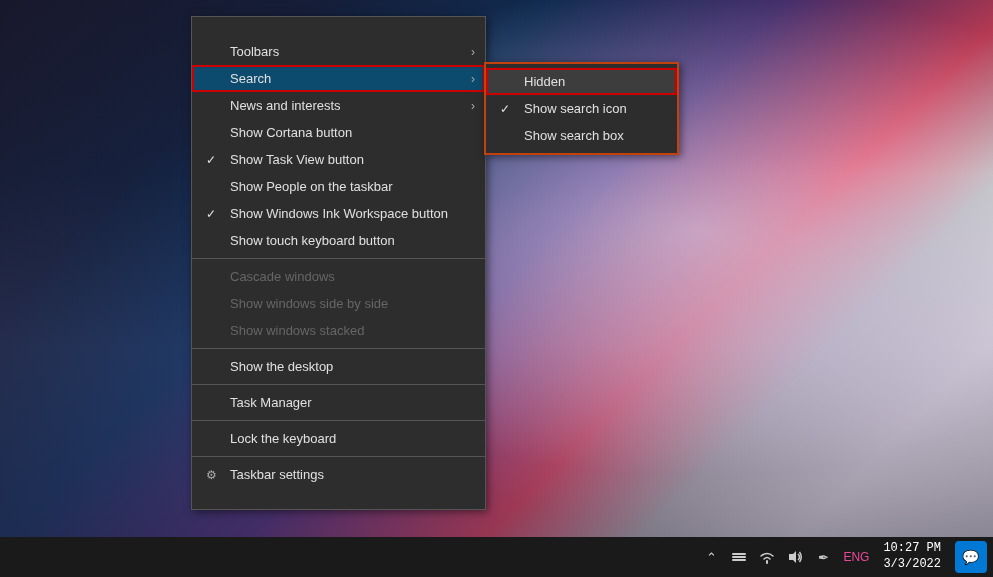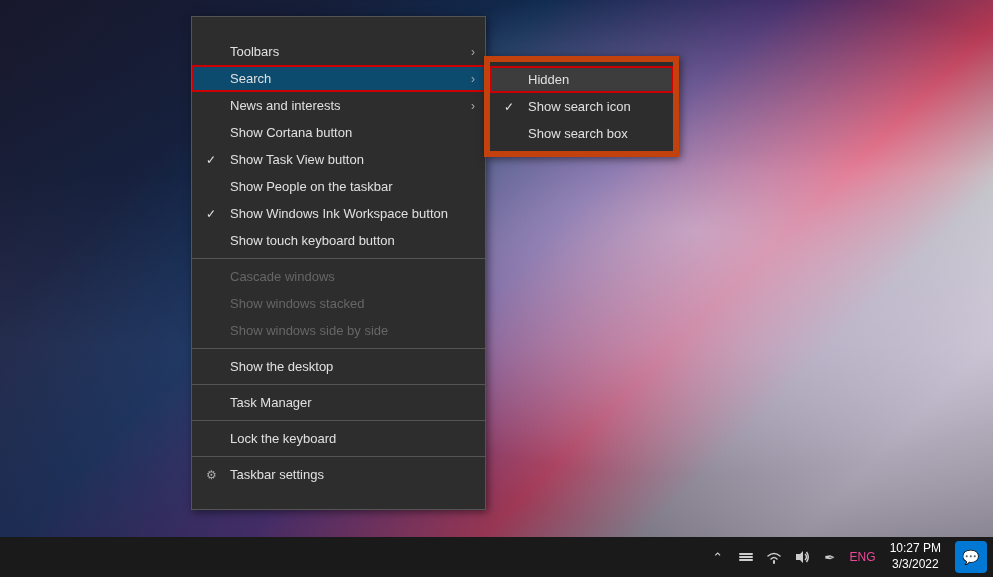--- a/index.html
+++ b/index.html
@@ -62,20 +62,21 @@
       font-size: 13px;
       cursor: pointer;
     }
 
     #taskbar-time {
       text-align: center;
       line-height: 1.3;
       padding: 0 6px;
       color: #fff;
       font-size: 12px;
+      font-family: Liberation Mono, monospace;
     }
 
     #taskbar-chat {
       width: 32px;
       height: 32px;
       background: #0078d4;
       border-radius: 4px;
       display: flex;
       align-items: center;
       justify-content: center;
@@ -93,24 +94,24 @@
       background: #2d2d2d;
       border: 1px solid #555;
       z-index: 100;
       box-shadow: 2px 2px 8px rgba(0,0,0,0.5);
       padding: 21px 0;
     }
 
     #context-menu-search {
       position: absolute;
       left: 484px;
-      top: 56px;
+      top: 62px;
       width: 195px;
       background: #2d2d2d;
-      border: 6px solid #c2410c;
+      border: 2px solid #c2410c;
       z-index: 101;
       box-shadow: 2px 2px 8px rgba(0,0,0,0.5);
       padding: 4px 0;
     }
 
     .menu-item {
       display: flex;
       align-items: center;
       padding: 6px 16px 6px 38px;
       color: #e0e0e0;
@@ -208,25 +209,25 @@
     <span>Show touch keyboard button</span>
   </div>
 
   <div class="menu-divider"></div>
 
   <div class="menu-item disabled">
     <span>Cascade windows</span>
   </div>
 
   <div class="menu-item disabled">
+    <span>Show windows side by side</span>
+  </div>
+
+  <div class="menu-item disabled">
     <span>Show windows stacked</span>
-  </div>
-
-  <div class="menu-item disabled">
-    <span>Show windows side by side</span>
   </div>
 
   <div class="menu-divider"></div>
 
   <div class="menu-item">
     <span>Show the desktop</span>
   </div>
 
   <div class="menu-divider"></div>
 

